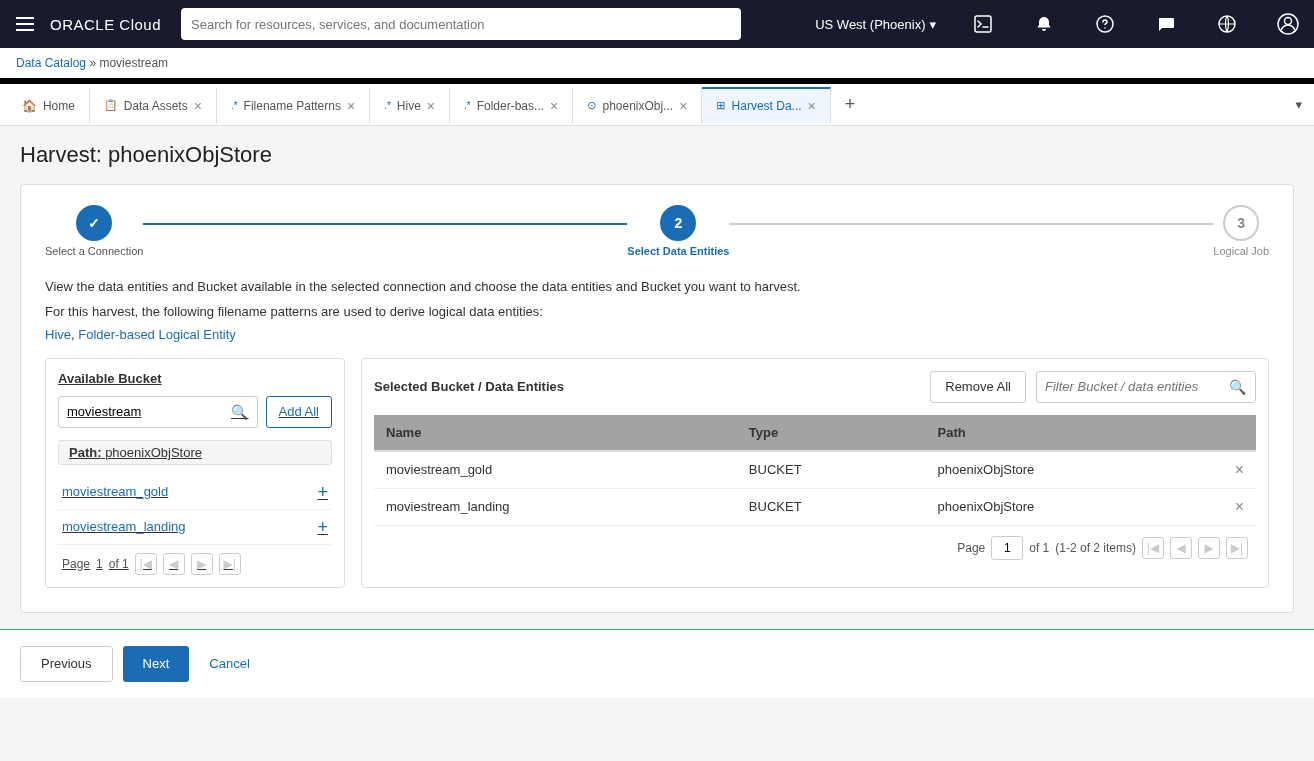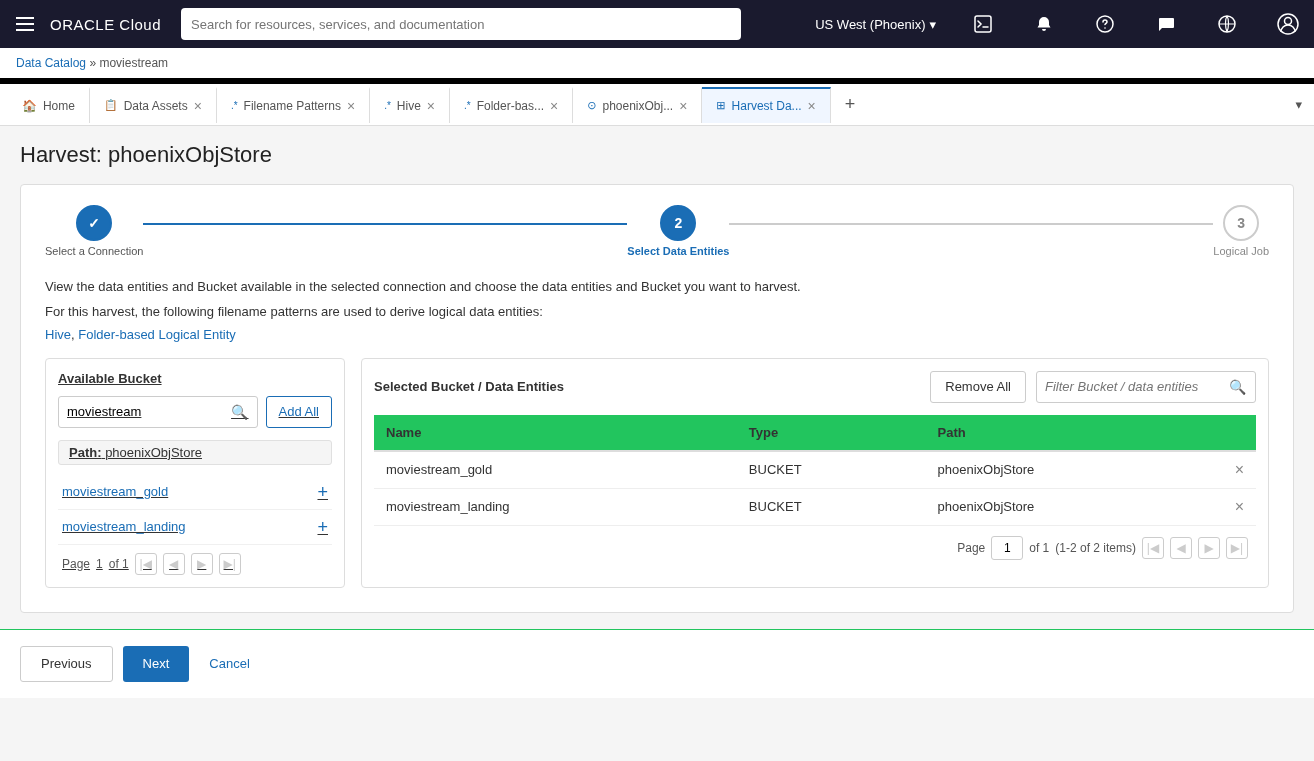--- a/index.html
+++ b/index.html
@@ -92,21 +92,21 @@
     
     .right-panel { flex: 1; background: #fff; border: 1px solid #ddd; border-radius: 4px; padding: 12px; }
     .right-panel-header { display: flex; align-items: center; justify-content: space-between; margin-bottom: 12px; }
     .right-panel-actions { display: flex; align-items: center; gap: 10px; }
     .btn-remove-all { background: #fff; border: 1px solid #ccc; color: #333; padding: 0 14px; height: 32px; border-radius: 3px; cursor: pointer; font-size: 13px; }
     .filter-input-wrap { display: flex; align-items: center; border: 1px solid #ccc; border-radius: 3px; padding: 0 8px; height: 32px; min-width: 220px; }
     .filter-input-wrap input { border: none; outline: none; width: 100%; font-size: 13px; font-style: italic; color: #888; }
 
     
     .data-table { width: 100%; border-collapse: collapse; }
-    .data-table th { text-align: left; padding: 10px 12px; font-size: 13px; font-weight: 600; color: #333; border-bottom: 2px solid #ddd; background: #22c55e; }
+    .data-table th { text-align: left; padding: 10px 12px; font-size: 13px; font-weight: 600; color: #333; border-bottom: 2px solid #ddd; background: #a3a3a3; }
     .data-table td { padding: 10px 12px; font-size: 13px; color: #333; border-bottom: 1px solid #eee; }
     .row-close { background: none; border: none; cursor: pointer; color: #888; font-size: 16px; line-height: 1; }
 
     
     .right-pagination { display: flex; align-items: center; justify-content: flex-end; gap: 6px; padding: 10px 8px 4px; font-size: 12px; color: #555; }
     .page-num-input { width: 32px; height: 24px; border: 1px solid #ccc; border-radius: 3px; text-align: center; font-size: 12px; }
 
     
     .bottom-bar { display: flex; align-items: center; gap: 10px; padding: 16px 20px; background: #fff; border-top: 1px solid #22c55e; margin-top: 0; }
     .btn-previous { background: #fff; border: 1px solid #ccc; color: #333; padding: 0 20px; height: 36px; border-radius: 3px; cursor: pointer; font-size: 13px; }

